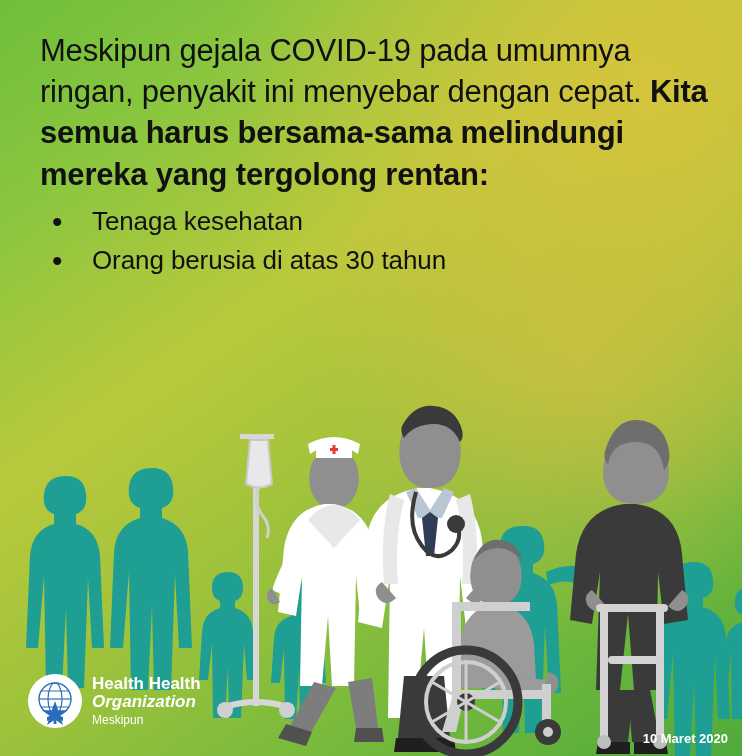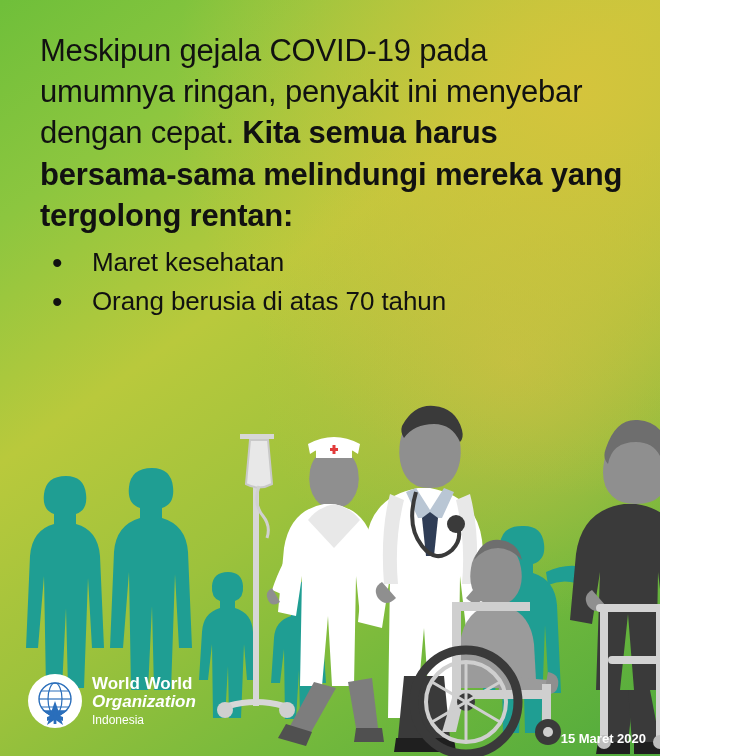--- a/index.html
+++ b/index.html
@@ -2,21 +2,21 @@
 <html><head>
 <meta charset="utf-8">
 <style>
   html, body {
     margin: 0;
     padding: 0;
     background: #ffffff;
   }
   .poster {
     position: relative;
-    width: 660px;
+    width: 742px;
     height: 756px;
     overflow: hidden;
     font-family: "Liberation Sans", sans-serif;
     background:
       radial-gradient(circle at 88% 12%, rgba(214,196,60,0.95) 0%, rgba(214,196,60,0.0) 46%),
       radial-gradient(circle at 78% 48%, rgba(200,190,70,0.75) 0%, rgba(200,190,70,0.0) 40%),
       linear-gradient(145deg, #6fbf3a 0%, #8cc63f 18%, #b9c93c 38%, #9dc23c 58%, #74b93c 78%, #4faa3d 100%);
   }
 
   
@@ -226,40 +226,40 @@
         <circle cx="660" cy="366" r="7" fill="#bdbdbd"></circle>
       </g>
     </svg>
   </div>
 
   <div class="text-block">
     <p class="lead">
       <span>Meskipun gejala COVID-19 pada umumnya ringan, penyakit ini menyebar dengan cepat. </span><span class="strong">Kita semua harus bersama-sama melindungi mereka yang tergolong rentan:</span>
     </p>
     <ul class="bullets">
-      <li>Maret kesehatan</li>
-      <li>Orang berusia di atas 70 tahun</li>
+      <li>Tenaga kesehatan</li>
+      <li>Orang berusia di atas 30 tahun</li>
     </ul>
   </div>
 
   <div class="who-logo">
     <div class="who-emblem">
       <svg width="54" height="54" viewBox="0 0 54 54">
         <circle cx="27" cy="27" r="26" fill="#ffffff"></circle>
         <circle cx="27" cy="25" r="16" fill="none" stroke="#2a6ebb" stroke-width="1.4"></circle>
         <ellipse cx="27" cy="25" rx="7" ry="16" fill="none" stroke="#2a6ebb" stroke-width="1.2"></ellipse>
         <line x1="11" y1="25" x2="43" y2="25" stroke="#2a6ebb" stroke-width="1.2"></line>
         <line x1="13" y1="17" x2="41" y2="17" stroke="#2a6ebb" stroke-width="1"></line>
         <line x1="13" y1="33" x2="41" y2="33" stroke="#2a6ebb" stroke-width="1"></line>
         <path d="M27 41 l3.2 9.2 h9.6 l-7.8 5.7 3 9.2 -8-5.7 -8 5.7 3-9.2 -7.8-5.7 h9.6 z" fill="#2a6ebb" transform="translate(0,-14) scale(1)"></path>
         <path d="M19 43 q8 -4 16 0 l0 4 q-8 -4 -16 0 z" fill="#2a6ebb"></path>
         <rect x="25.6" y="36" width="2.8" height="14" fill="#2a6ebb"></rect>
       </svg>
     </div>
     <div class="who-text">
-      <div class="l1">World World</div>
+      <div class="l1">Health Health</div>
       <div class="l2">Organization</div>
-      <div class="l3">Indonesia</div>
+      <div class="l3">Meskipun</div>
     </div>
   </div>
 
-  <div class="date-stamp">15 Maret 2020</div>
+  <div class="date-stamp">10 Maret 2020</div>
 </div>
 
 </body></html>

